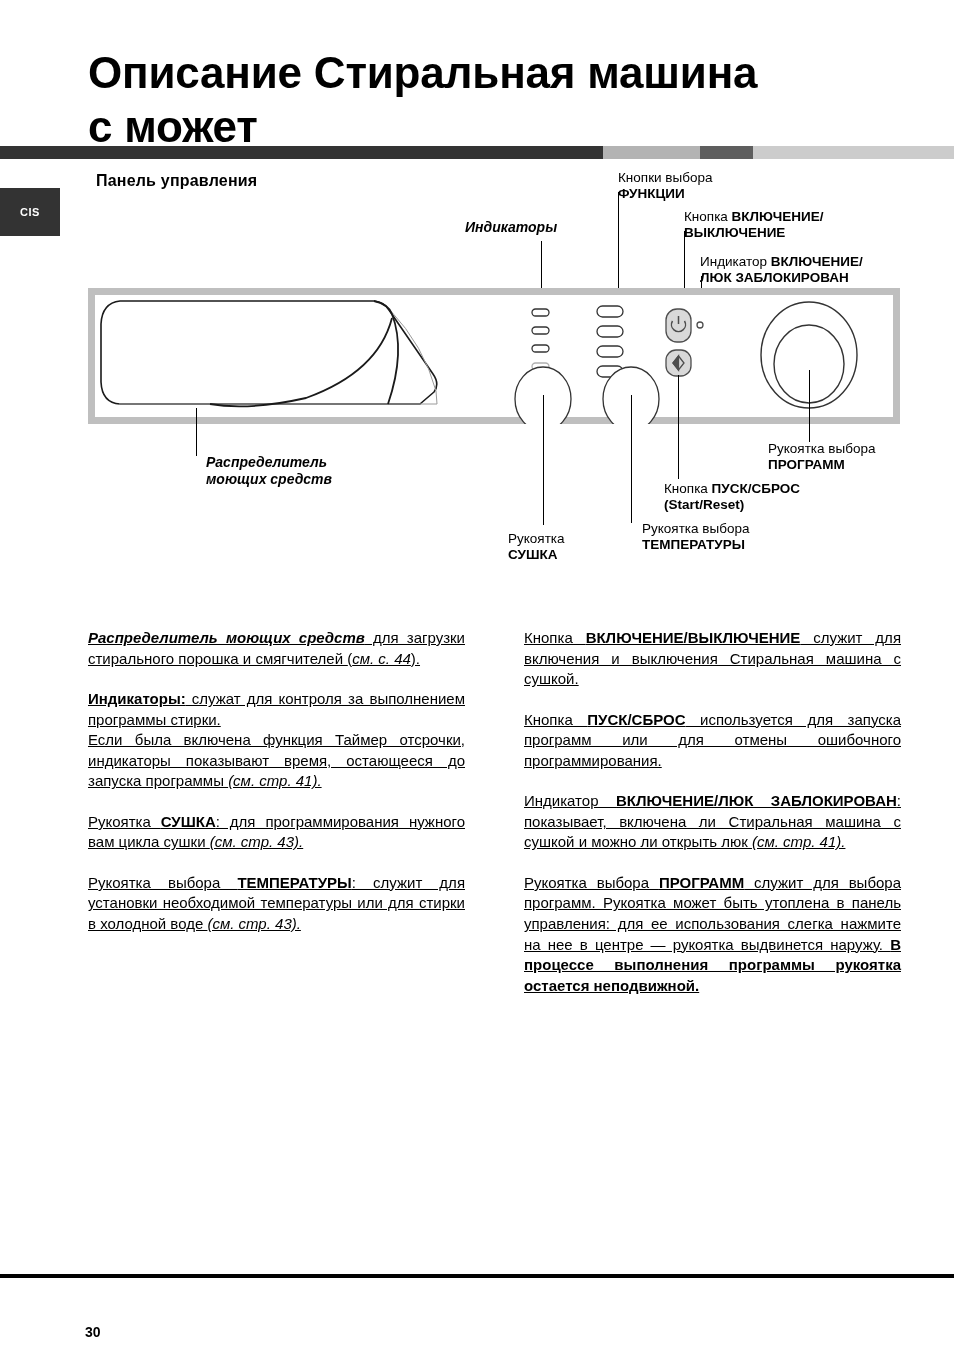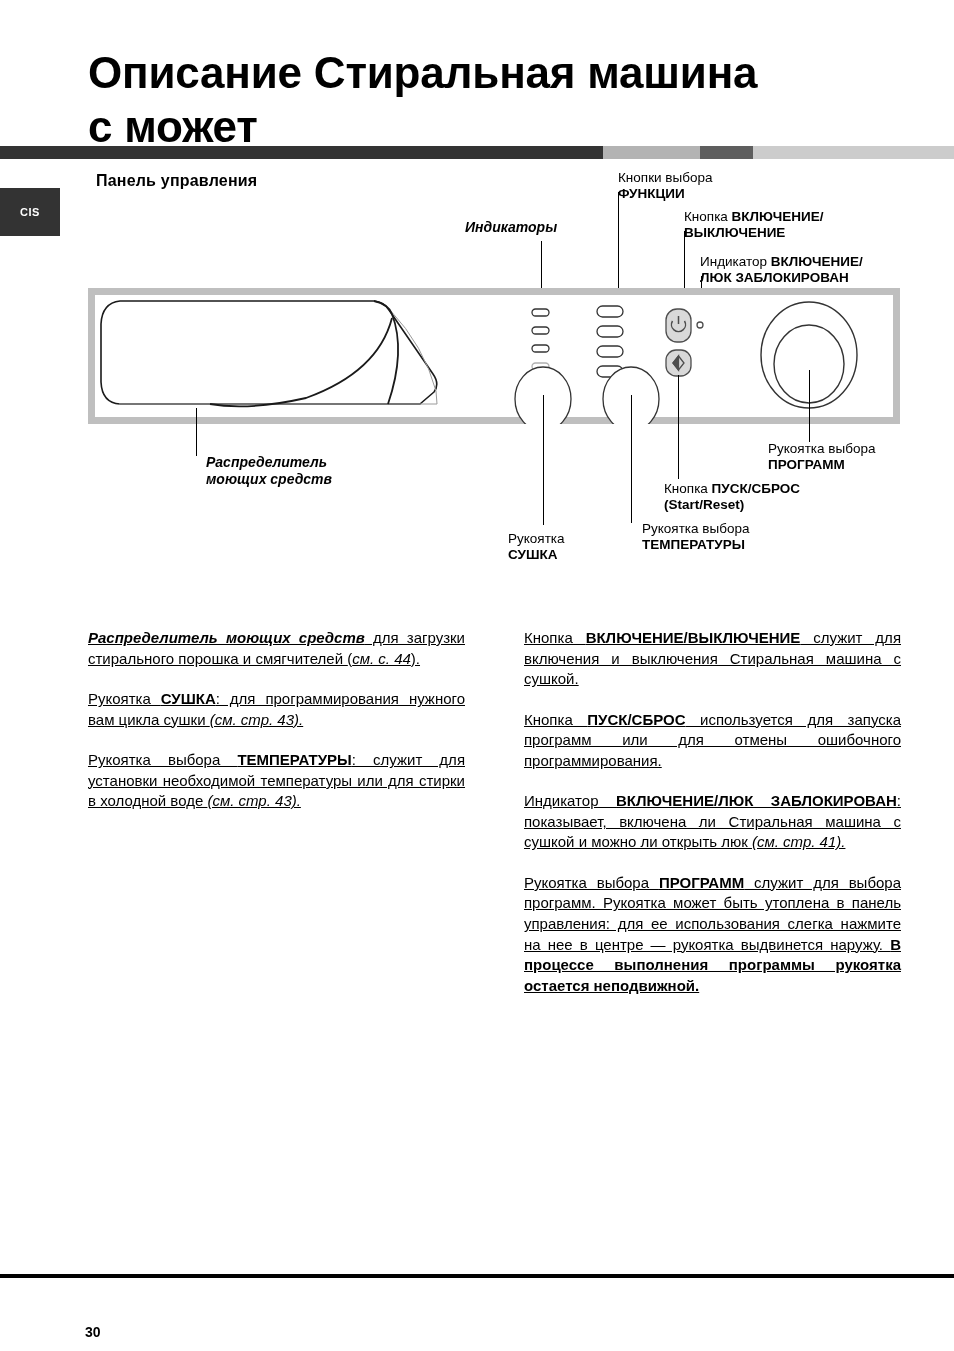--- a/index.html
+++ b/index.html
@@ -252,20 +252,21 @@
   <b>(Start/Reset)</b>
 </div>
 
 <div class="callout" style="left:768px; top:441px;">
   <span>Рукоятка выбора</span><br>
   <b>ПРОГРАММ</b>
 </div>
 
 <div class="col col-left" id="col-left">
     <p><span class="bi">Распределитель моющих средств</span><span> для загрузки стирального порошка и смягчителей </span><span>(</span><i>см. с. 44</i><span>).</span></p>
+    <p><b>Индикаторы:</b><span> служат для контроля за выполнением программы стирки.</span><br><span>Если была включена функция Таймер отсрочки, индикаторы показывают время, остающееся до запуска программы </span><i>(см. стр. 41).</i></p>
     <p><span>Рукоятка </span><b>СУШКА</b><span>: для программирования нужного вам цикла сушки </span><i>(см. стр. 43).</i></p>
     <p><span>Рукоятка выбора </span><b>ТЕМПЕРАТУРЫ</b><span>: служит для установки необходимой температуры или для стирки в холодной воде </span><i>(см. стр. 43).</i></p>
   </div>
 <div class="col col-right" id="col-right">
     <p><span>Кнопка </span><b>ВКЛЮЧЕНИЕ/ВЫКЛЮЧЕНИЕ</b><span> служит для включения и выключения Стиральная машина с сушкой.</span></p>
     <p><span>Кнопка </span><b>ПУСК/СБРОС</b><span> используется для запуска программ или для отмены ошибочного программирования.</span></p>
     <p><span>Индикатор </span><b>ВКЛЮЧЕНИЕ/ЛЮК ЗАБЛОКИРОВАН</b><span>: показывает, включена ли Стиральная машина с сушкой и можно ли открыть люк </span><i>(см. стр.  41).</i></p>
     <p><span>Рукоятка выбора </span><b>ПРОГРАММ</b><span> служит для выбора программ. Рукоятка может быть утоплена в панель управления: для ее использования слегка нажмите на нее в центре — рукоятка выдвинется наружу. </span><b>В процессе выполнения программы рукоятка остается неподвижной.</b></p>
   </div>
 

